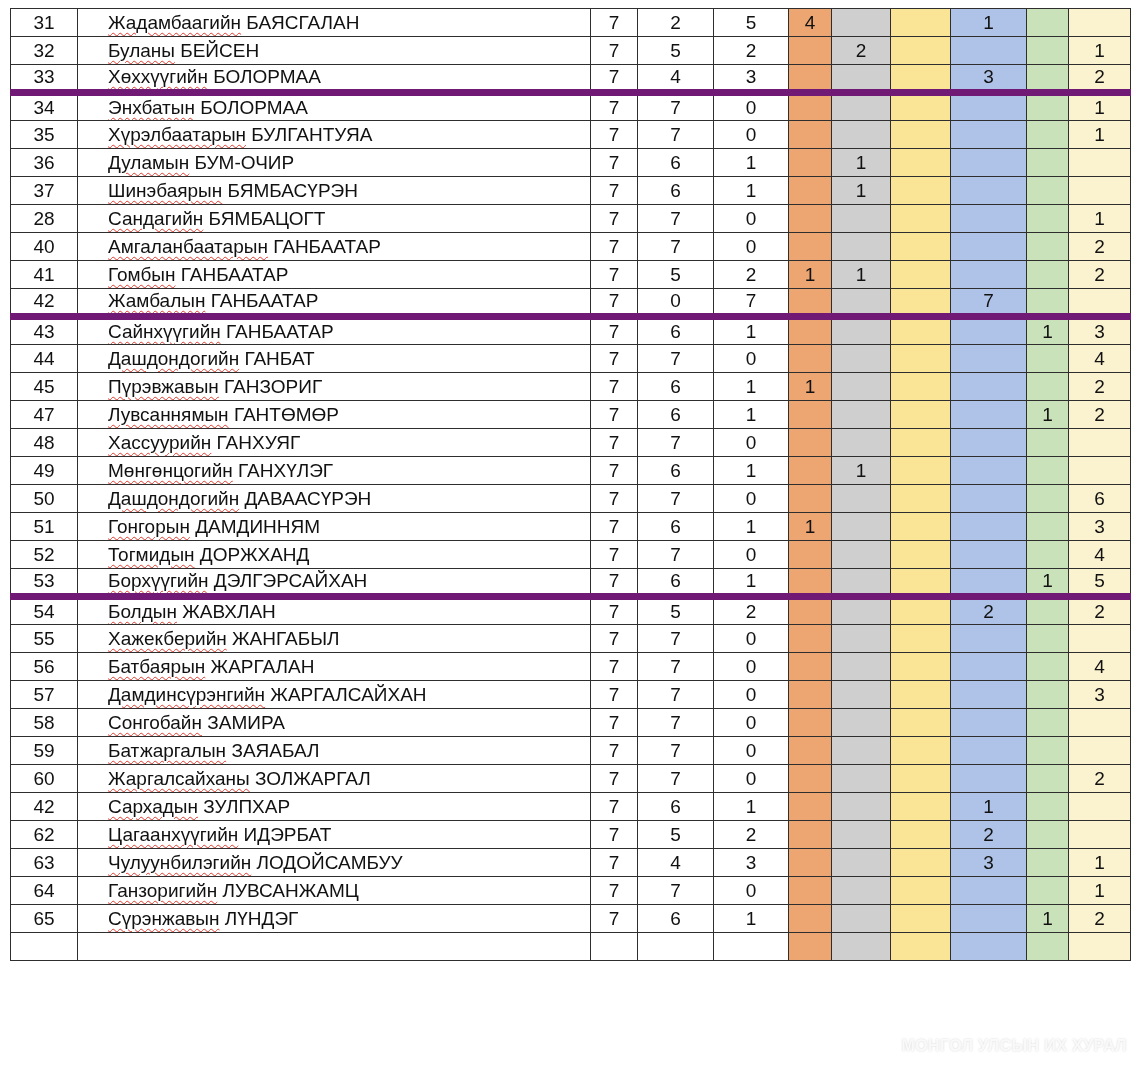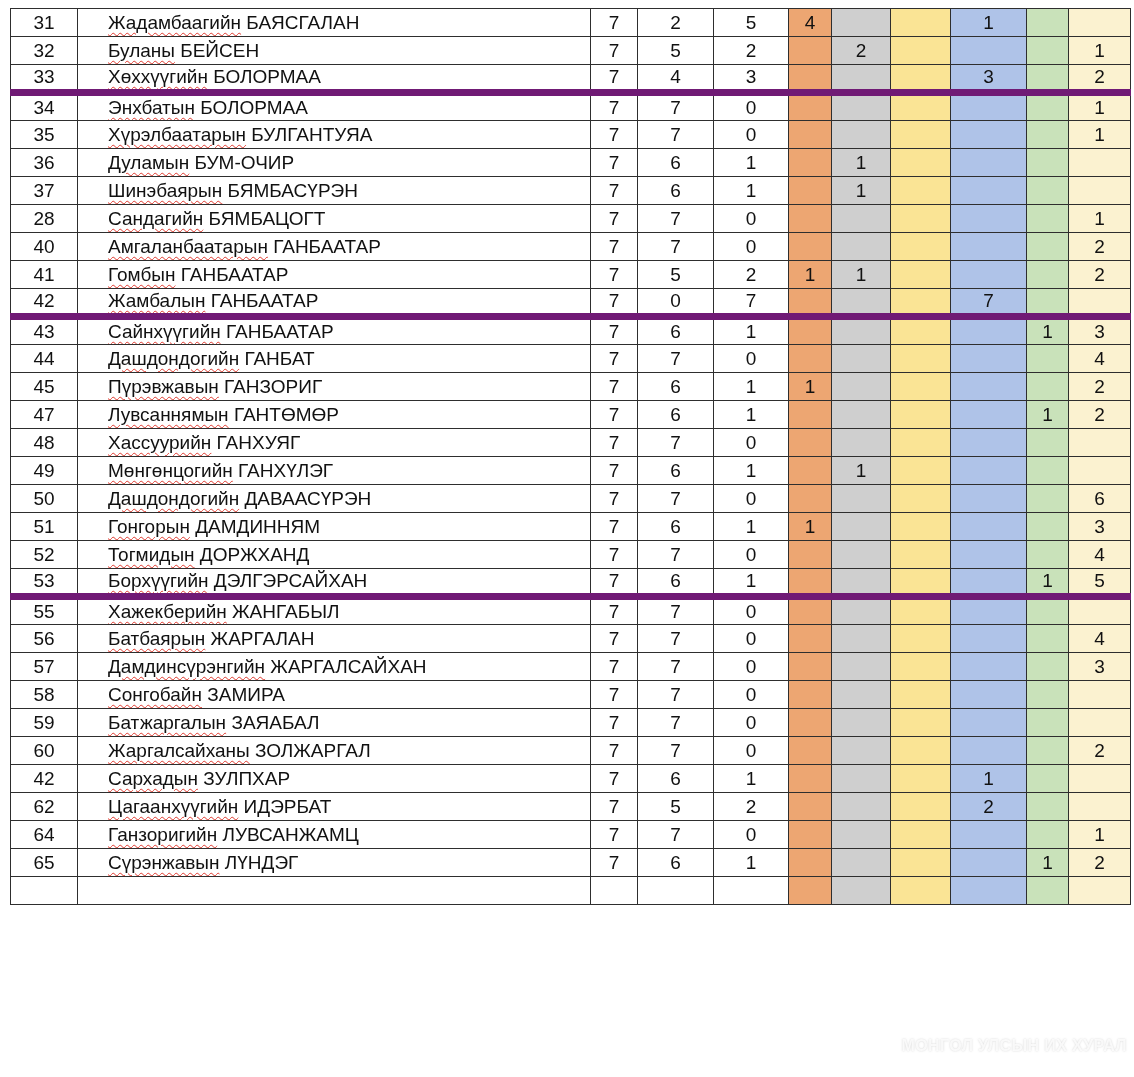--- a/index.html
+++ b/index.html
@@ -346,20 +346,33 @@
           <td class="c-v">6</td>
           <td class="c-v">1</td>
           <td class="c-v bg-orange"></td>
           <td class="c-v bg-gray"></td>
           <td class="c-v bg-yellow"></td>
           <td class="c-v bg-blue"></td>
           <td class="c-v bg-green">1</td>
           <td class="c-v bg-cream">5</td>
         </tr>
         <tr>
+          <td class="c-num">54</td>
+          <td class="c-name"><span class="patronymic">Болдын</span><span>&nbsp;ЖАВХЛАН</span></td>
+          <td class="c-v">7</td>
+          <td class="c-v">5</td>
+          <td class="c-v">2</td>
+          <td class="c-v bg-orange"></td>
+          <td class="c-v bg-gray"></td>
+          <td class="c-v bg-yellow"></td>
+          <td class="c-v bg-blue">2</td>
+          <td class="c-v bg-green"></td>
+          <td class="c-v bg-cream">2</td>
+        </tr>
+        <tr>
           <td class="c-num">55</td>
           <td class="c-name"><span class="patronymic">Хажекберийн</span><span>&nbsp;ЖАНГАБЫЛ</span></td>
           <td class="c-v">7</td>
           <td class="c-v">7</td>
           <td class="c-v">0</td>
           <td class="c-v bg-orange"></td>
           <td class="c-v bg-gray"></td>
           <td class="c-v bg-yellow"></td>
           <td class="c-v bg-blue"></td>
           <td class="c-v bg-green"></td>
@@ -448,20 +461,33 @@
           <td class="c-name"><span class="patronymic">Цагаанхүүгийн</span><span>&nbsp;ИДЭРБАТ</span></td>
           <td class="c-v">7</td>
           <td class="c-v">5</td>
           <td class="c-v">2</td>
           <td class="c-v bg-orange"></td>
           <td class="c-v bg-gray"></td>
           <td class="c-v bg-yellow"></td>
           <td class="c-v bg-blue">2</td>
           <td class="c-v bg-green"></td>
           <td class="c-v bg-cream"></td>
+        </tr>
+        <tr>
+          <td class="c-num">63</td>
+          <td class="c-name"><span class="patronymic">Чулуунбилэгийн</span><span>&nbsp;ЛОДОЙСАМБУУ</span></td>
+          <td class="c-v">7</td>
+          <td class="c-v">4</td>
+          <td class="c-v">3</td>
+          <td class="c-v bg-orange"></td>
+          <td class="c-v bg-gray"></td>
+          <td class="c-v bg-yellow"></td>
+          <td class="c-v bg-blue">3</td>
+          <td class="c-v bg-green"></td>
+          <td class="c-v bg-cream">1</td>
         </tr>
         <tr>
           <td class="c-num">64</td>
           <td class="c-name"><span class="patronymic">Ганзоригийн</span><span>&nbsp;ЛУВСАНЖАМЦ</span></td>
           <td class="c-v">7</td>
           <td class="c-v">7</td>
           <td class="c-v">0</td>
           <td class="c-v bg-orange"></td>
           <td class="c-v bg-gray"></td>
           <td class="c-v bg-yellow"></td>

